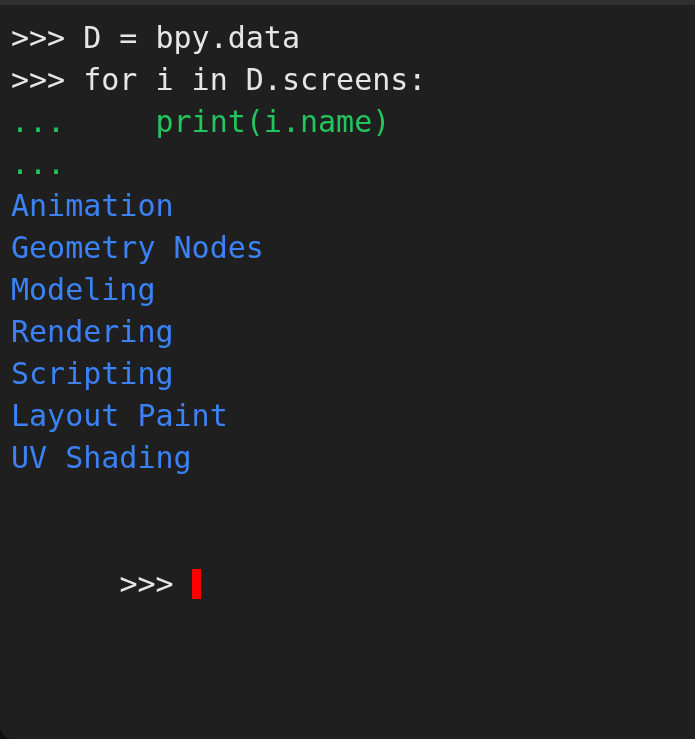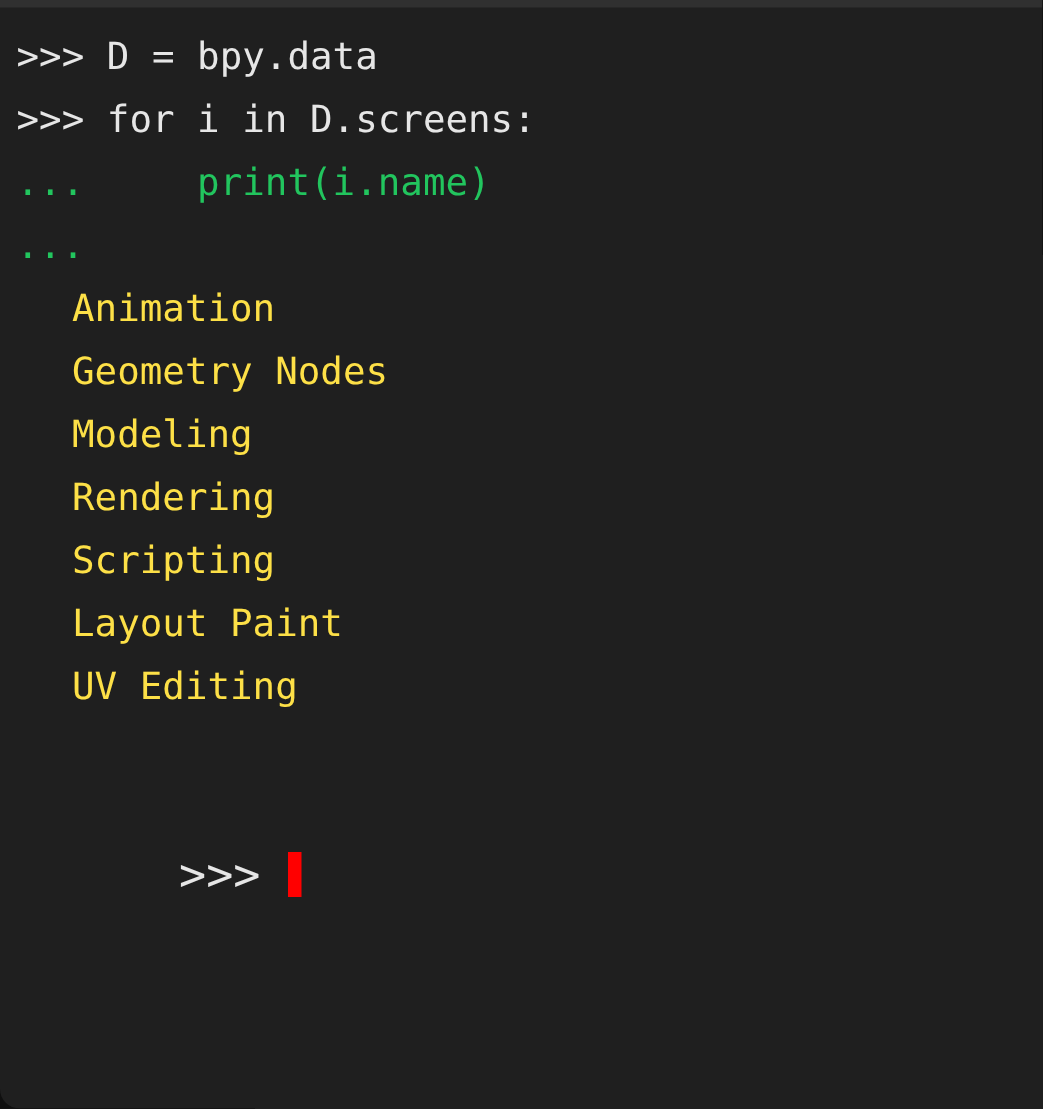--- a/index.html
+++ b/index.html
@@ -39,29 +39,29 @@
     left: 0;
     right: 0;
     bottom: 0;
     padding: 12px 0 0 11px;
     box-sizing: border-box;
   }
 
   .line {
     height: 42px;
     line-height: 42px;
-    font-size: 25px;
+    font-size: 30px;
     letter-spacing: 0px;
     white-space: pre;
     font-family: "DejaVu Sans Mono", "Liberation Mono", monospace;
   }
 
   .line.input  { color: #e6e6e6; }
   .line.cont   { color: #22c55e; }
-  .line.output { color: #fde047; margin-left: 37px; }
+  .line.output { color: #3b82f6; }
   .line.blank  { color: transparent; }
 
   .prompt-line {
     display: block;
     height: 42px;
     line-height: 42px;
     font-size: 30px;
     white-space: pre;
     color: #e6e6e6;
   }
@@ -91,20 +91,20 @@
     <div class="line input">&gt;&gt;&gt; D = bpy.data</div>
       <div class="line input">&gt;&gt;&gt; for i in D.screens:</div>
       <div class="line cont">...     print(i.name)</div>
       <div class="line cont">... </div>
       <div class="line output">Animation</div>
       <div class="line output">Geometry Nodes</div>
       <div class="line output">Modeling</div>
       <div class="line output">Rendering</div>
       <div class="line output">Scripting</div>
       <div class="line output">Layout Paint</div>
-      <div class="line output">UV Editing</div>
+      <div class="line output">UV Shading</div>
       <div class="line blank"> </div>
       <div class="prompt-line">
       <span class="prompt-text">&gt;&gt;&gt; </span><span class="prompt-text"></span><span class="cursor"></span>
     </div>
   </div>
 
 </div>
 
 </body></html>

